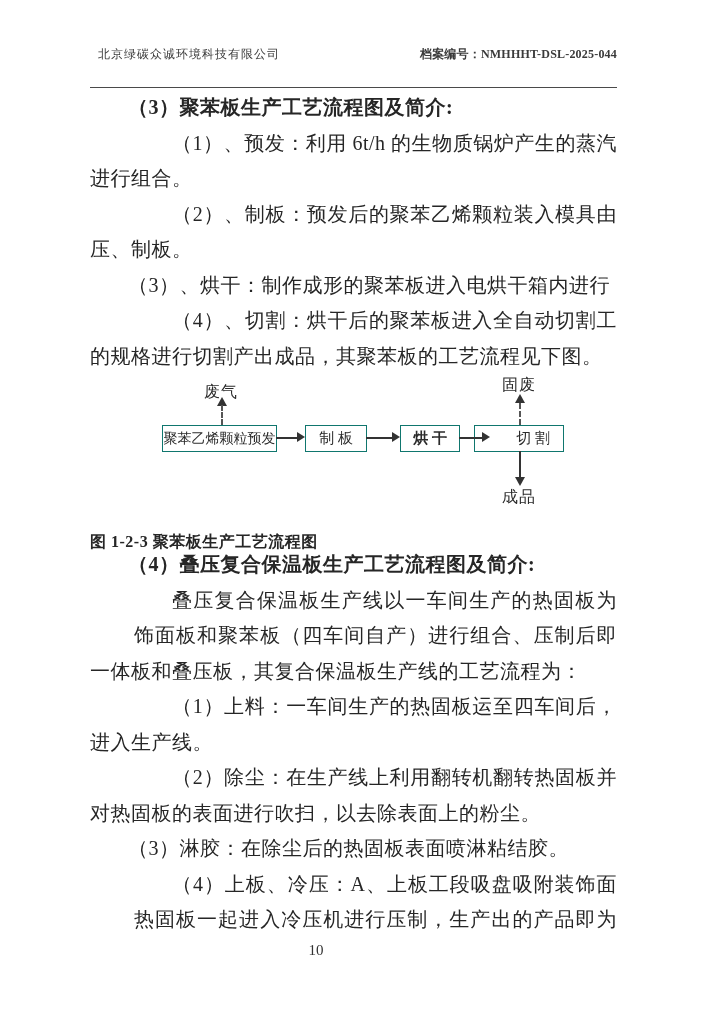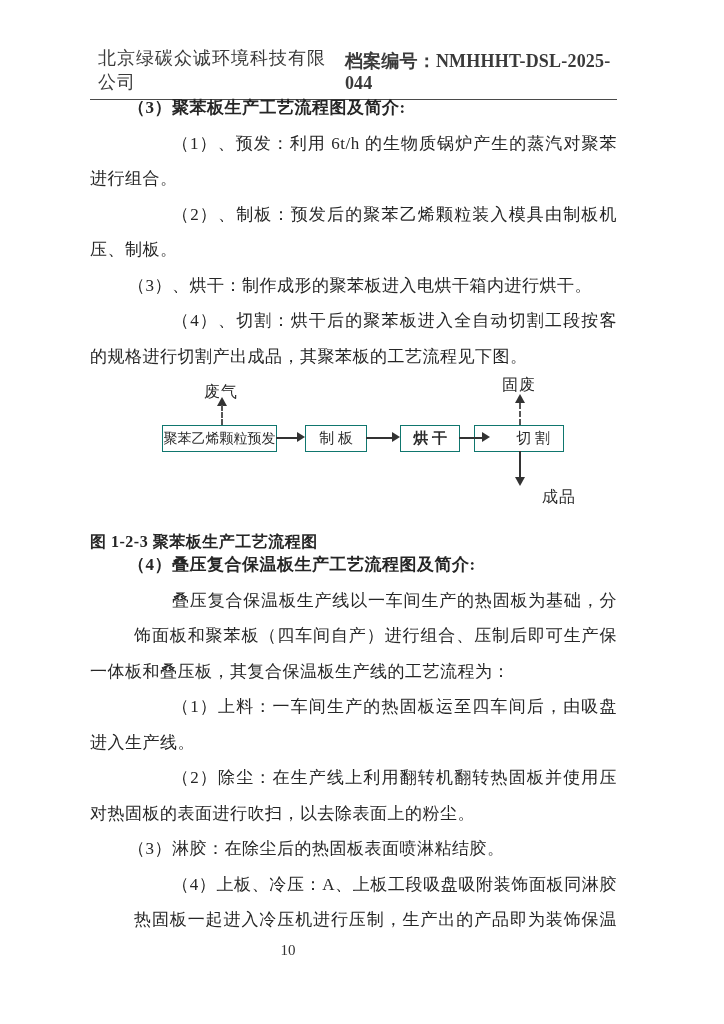--- a/index.html
+++ b/index.html
@@ -8,32 +8,32 @@
     width:724px;height:1024px;
     background:#ffffff;
     font-family:"Liberation Serif","DejaVu Serif",serif;
     color:#262626;
     overflow:hidden;
   }
   
   .doc-header{
     position:absolute;left:90px;top:46px;width:527px;
     border-bottom:1px solid #4a4a4a;
-    padding-bottom:5px;
+    padding-bottom:24px;
     display:flex;justify-content:space-between;align-items:flex-end;
-    font-size:18px;color:#3a3a3a;
+    font-size:12px;color:#3a3a3a;
   }
   .doc-header .company{padding-left:8px;letter-spacing:1px;}
   .doc-header .docno{font-weight:bold;letter-spacing:0.2px;}
   
   .textblock{position:absolute;left:90px;width:527px;}
   .tb1{top:90px;}
   .tb2{top:547px;}
   .line{
-    font-size:17px;
+    font-size:20px;
     line-height:35.5px;height:35.5px;
     letter-spacing:0.5px;
     white-space:normal;
     overflow:hidden;
   }
   .line.head{font-weight:bold;}
   .line.indent{text-indent:38px;}
   .line.fill{text-align:justify;text-align-last:justify;margin-left:44px;}
   
   .flowchart{position:absolute;left:90px;top:375px;width:527px;height:137px;font-size:15px;color:#2b2b2b;}
@@ -42,21 +42,21 @@
     border:1px solid #0f766e;background:#fff;
     text-align:center;line-height:25px;
   }
   .fc-box.b1{left:72px;width:113px;font-size:14px;}
   .fc-box.b2{left:215px;width:60px;}
   .fc-box.b3{left:310px;width:58px;font-weight:bold;}
   .fc-box.b4{left:384px;width:60px;padding-left:28px;}
   .fc-label{position:absolute;font-size:16px;letter-spacing:1px;}
   .lbl-wastegas{left:114px;top:7px;}
   .lbl-solidwaste{left:412px;top:0px;}
-  .lbl-product{left:412px;top:112px;margin-left:40px;}
+  .lbl-product{left:412px;top:112px;}
   .hline{position:absolute;top:61.5px;height:2px;background:#333;}
   .h1{left:186px;width:22px;}
   .h2{left:276px;width:27px;}
   .h3{left:369px;width:24px;}
   .head-right{position:absolute;top:57px;width:0;height:0;
     border-left:8px solid #333;border-top:5px solid transparent;border-bottom:5px solid transparent;}
   .hr1{left:207px;} .hr2{left:302px;} .hr3{left:392px;}
   .vdash{position:absolute;width:0;border-left:2px dashed #555;}
   .vd1{left:131px;top:30px;height:20px;}
   .vd2{left:429px;top:28px;height:22px;}
@@ -66,21 +66,21 @@
   .hu2{left:425px;top:19px;}
   .vsolid{position:absolute;width:0;border-left:2px solid #333;}
   .vs1{left:429px;top:76px;height:27px;}
   .head-down{position:absolute;width:0;height:0;
     border-top:9px solid #333;border-left:5px solid transparent;border-right:5px solid transparent;}
   .hd1{left:425px;top:102px;}
   
   .caption{position:absolute;left:90px;top:532px;width:527px;
     font-weight:bold;font-size:16px;letter-spacing:0.5px;}
   .pageno{position:absolute;left:0;top:942px;width:576px;text-align:center;
-    font-size:15px;color:#333;}
+    font-size:15px;color:#333;padding-left:28px;}
 </style>
 </head>
 <body>
 
 <div class="page">
 
   <div class="doc-header">
     <span class="company">北京绿碳众诚环境科技有限公司</span>
     <span class="docno">档案编号：NMHHHT-DSL-2025-044</span>
   </div>

